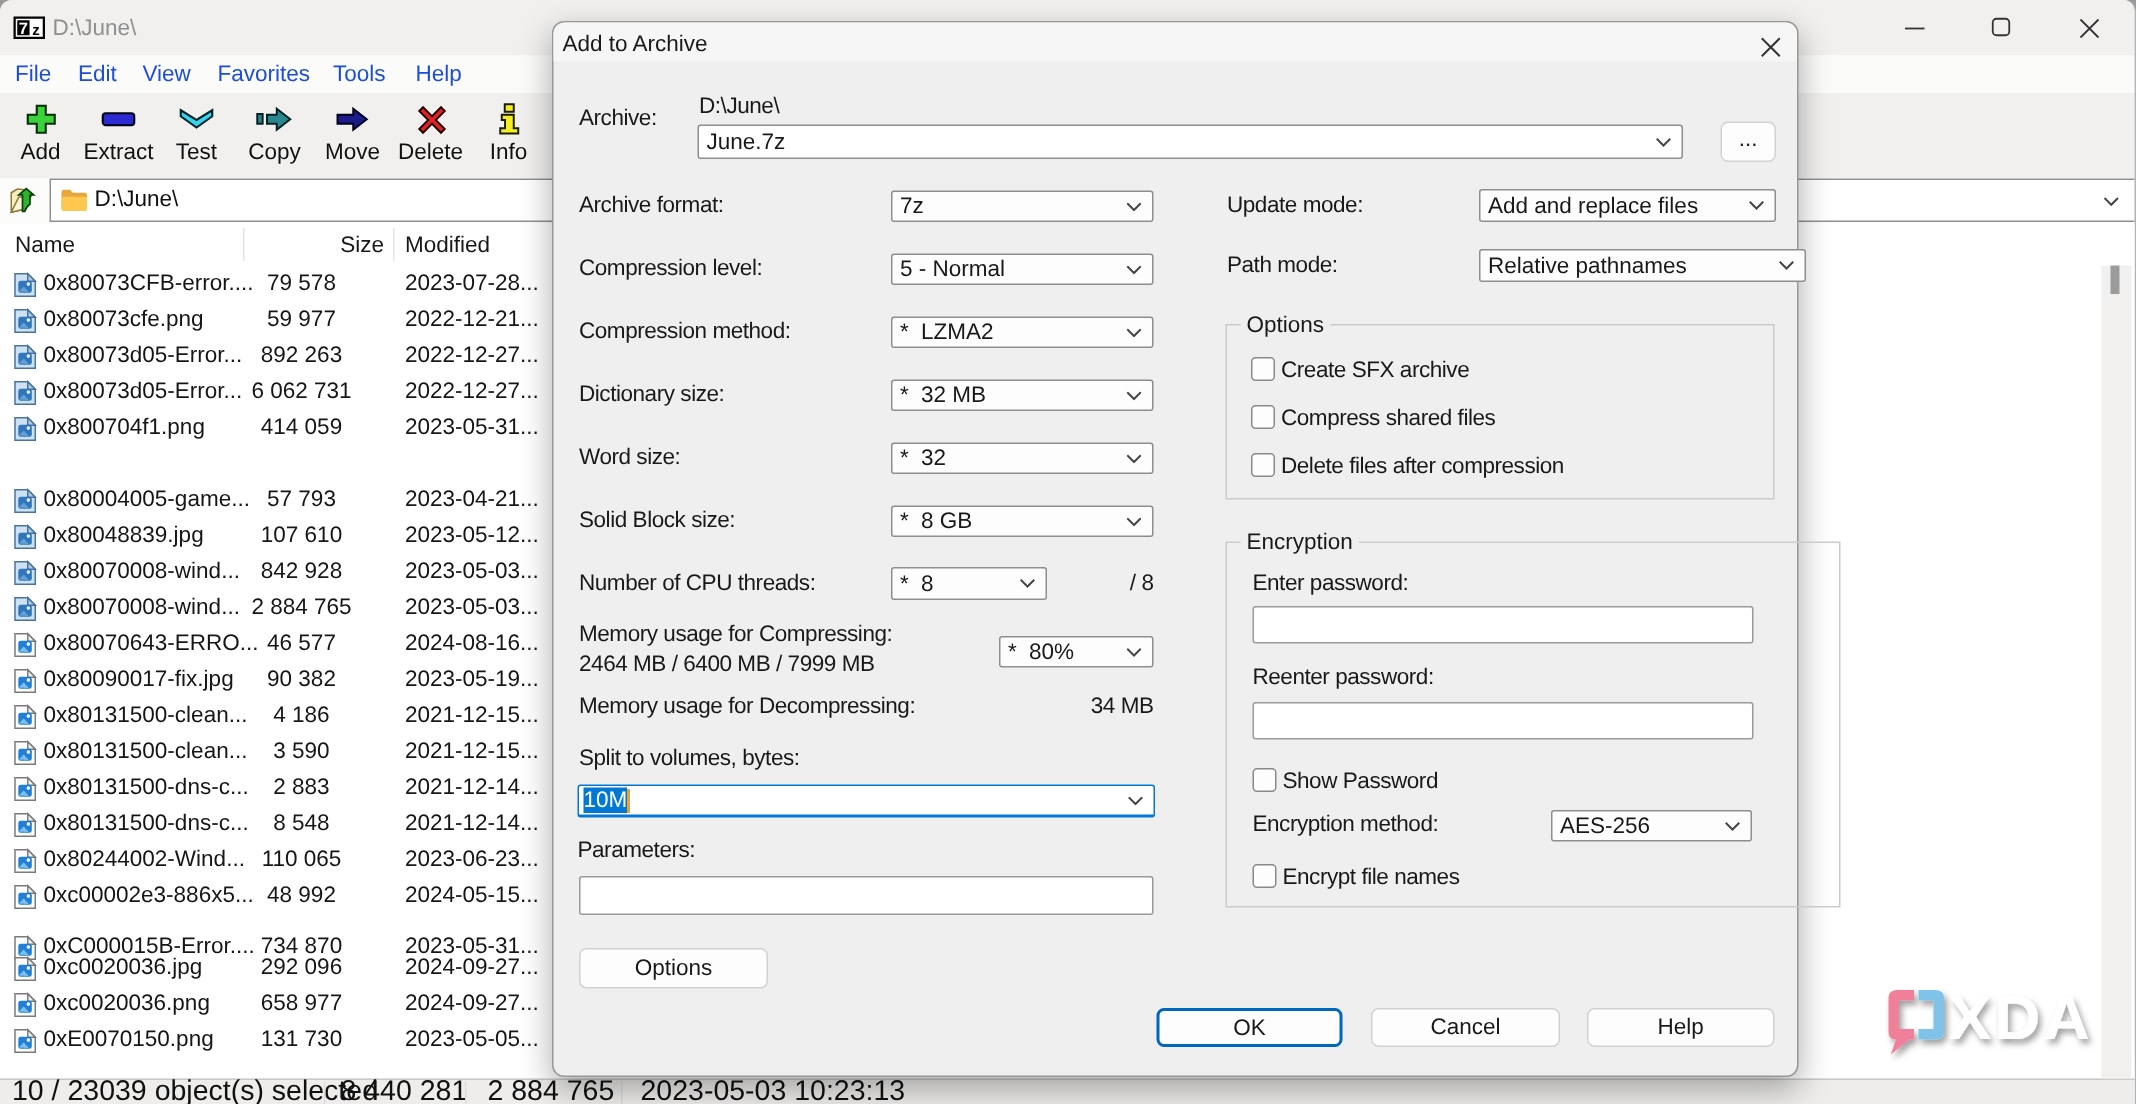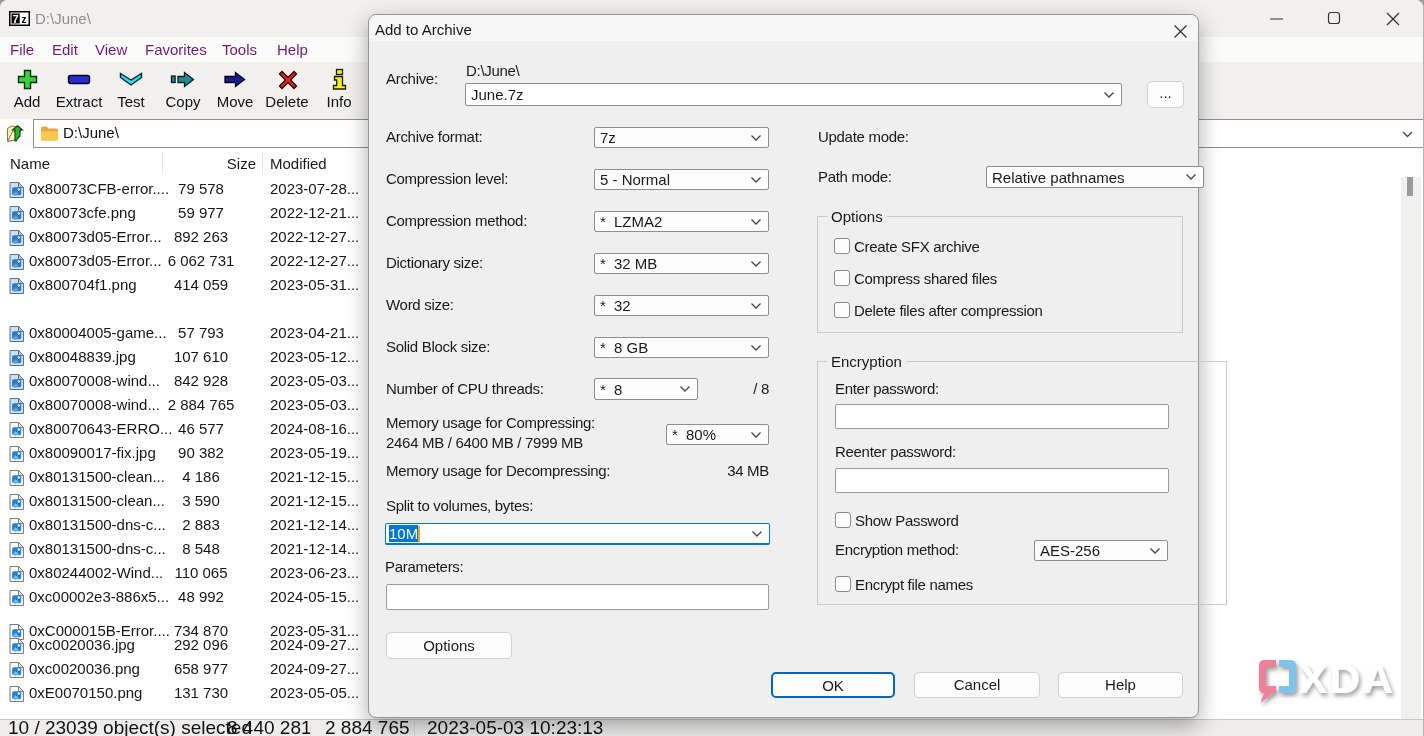--- a/index.html
+++ b/index.html
@@ -2,21 +2,21 @@
 <html><head><meta charset="utf-8">
 <style>
 *{margin:0;padding:0;box-sizing:border-box;}
 html,body{width:1424px;height:736px;overflow:hidden;background:#9a9a9a;
   font-family:"Liberation Sans",sans-serif;color:#161616;}
 .a{position:absolute;}
 #win{position:absolute;left:0;top:0;width:1424px;height:736px;background:#fff;
   border-radius:8px 8px 0 0;overflow:hidden;border-right:1px solid #b3b3b3;}
 #tbar{position:absolute;left:0;top:0;width:100%;height:37px;background:#f1f0ef;}
 #mbar{position:absolute;left:0;top:37px;width:100%;height:25px;background:#fbfbfa;}
-#mbar span{position:absolute;top:4px;font-size:15px;color:#701a75;}
+#mbar span{position:absolute;top:4px;font-size:15px;color:#1d4ed8;}
 #toolbar{position:absolute;left:0;top:62px;width:100%;height:57px;background:#f1f0ef;}
 .tlab{position:absolute;top:31px;font-size:15px;color:#111;text-align:center;width:60px;}
 #addr{position:absolute;left:0;top:119px;width:100%;height:30px;background:#fcfcfb;}
 #afield{position:absolute;left:33px;top:0px;width:1391px;height:29px;background:#fff;
   border:1px solid #8f8f8f;}
 #hdr{position:absolute;left:0;top:149px;width:100%;height:28px;background:#fff;z-index:3;
   font-size:15px;color:#191919;}
 #flist{position:absolute;left:0;top:150px;width:1424px;height:569px;background:#fff;}
 .row{position:absolute;left:0;width:420px;height:24px;font-size:15px;line-height:24px;}
 .row svg{position:absolute;left:9px;top:4px;}
@@ -406,20 +406,25 @@
       <span style="display:inline-block;width:2px;height:16px;background:#e8a33b"></span>
     <svg width="10" height="6" viewBox="0 0 10 6">
         <path d="M0.5 0.5 L5 5 L9.5 0.5" fill="none" stroke="#454545" stroke-width="1.3"></path>
       </svg>
   </div>
   <span class="lb" style="left:16px;top:544px">Parameters:</span>
   <div class="inp" style="left:17px;top:569px;width:383px;height:26px"></div>
   <div class="btn" style="left:17px;top:617px;width:126px;height:27px;line-height:25px">Options</div>
 
   <span class="lb" style="left:449px;top:114px">Update mode:</span>
+  <div class="cmb" style="left:617px;top:111px;width:198px;height:22px">Add and replace files
+    <svg width="10" height="6" viewBox="0 0 10 6">
+        <path d="M0.5 0.5 L5 5 L9.5 0.5" fill="none" stroke="#454545" stroke-width="1.3"></path>
+      </svg>
+  </div>
   <span class="lb" style="left:449px;top:154px">Path mode:</span>
   <div class="cmb" style="left:617px;top:151px;width:218px;height:22px">Relative pathnames
     <svg width="10" height="6" viewBox="0 0 10 6">
         <path d="M0.5 0.5 L5 5 L9.5 0.5" fill="none" stroke="#454545" stroke-width="1.3"></path>
       </svg>
   </div>
 
   <div class="grp" style="left:448px;top:201px;width:366px;height:117px">
     <span class="glab">Options</span>
     <span class="chk" style="left:16px;top:21px"></span>

